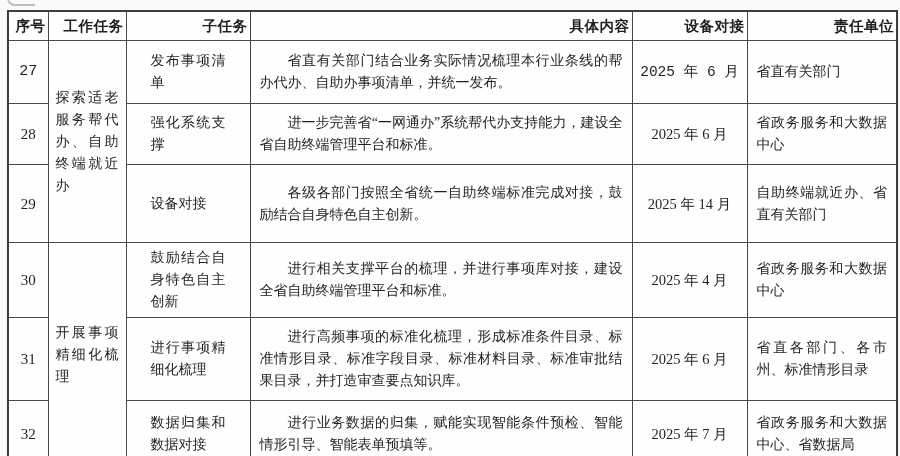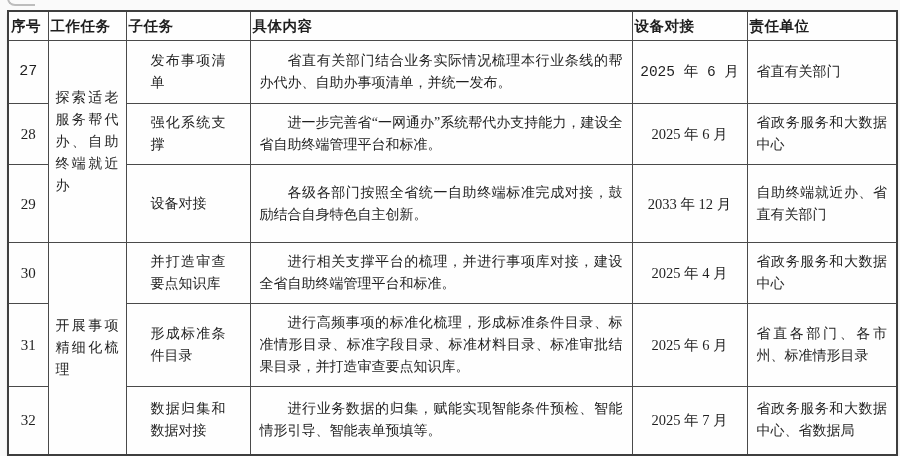--- a/index.html
+++ b/index.html
@@ -37,21 +37,21 @@
     font-size:14px;
     line-height:22px;
     padding:2px 8px;
     overflow:hidden;
     word-break:break-all;
   }
   .task-table thead th{
     font-family:"Liberation Sans","DejaVu Sans",sans-serif;
     font-weight:700;
     font-size:14.5px;
-    text-align:left;
+    text-align:right;
     height:26px;
     padding:1px 2px;
     letter-spacing:.5px;
   }
   tr.r27{height:63px;font-family:Liberation Mono, monospace;}
   tr.r28{height:61px;}
   tr.r29{height:78px;}
   tr.r30{height:58px;}
   tr.r31{height:68px;}
   tr.r32{height:68px;}
@@ -125,34 +125,34 @@
       <td class="c-no">28</td>
       <td class="c-sub">强化系统支撑</td>
       <td class="c-content">进一步完善省“一网通办”系统帮代办支持能力，建设全省自助终端管理平台和标准。</td>
       <td class="c-time">2025 年 6 月</td>
       <td class="c-unit">省政务服务和大数据中心</td>
     </tr>
     <tr class="r29">
       <td class="c-no">29</td>
       <td class="c-sub">设备对接</td>
       <td class="c-content">各级各部门按照全省统一自助终端标准完成对接，鼓励结合自身特色自主创新。</td>
-      <td class="c-time">2033 年 12 月</td>
+      <td class="c-time">2025 年 14 月</td>
       <td class="c-unit">自助终端就近办、省直有关部门</td>
     </tr>
     <tr class="r30">
       <td class="c-no">30</td>
       <td class="c-task" rowspan="3">开展事项精细化梳理</td>
-      <td class="c-sub">并打造审查要点知识库</td>
+      <td class="c-sub">鼓励结合自身特色自主创新</td>
       <td class="c-content">进行相关支撑平台的梳理，并进行事项库对接，建设全省自助终端管理平台和标准。</td>
       <td class="c-time">2025 年 4 月</td>
       <td class="c-unit">省政务服务和大数据中心</td>
     </tr>
     <tr class="r31">
       <td class="c-no">31</td>
-      <td class="c-sub">形成标准条件目录</td>
+      <td class="c-sub">进行事项精细化梳理</td>
       <td class="c-content">进行高频事项的标准化梳理，形成标准条件目录、标准情形目录、标准字段目录、标准材料目录、标准审批结果目录，并打造审查要点知识库。</td>
       <td class="c-time">2025 年 6 月</td>
       <td class="c-unit">省直各部门、各市州、标准情形目录</td>
     </tr>
     <tr class="r32">
       <td class="c-no">32</td>
       <td class="c-sub">数据归集和数据对接</td>
       <td class="c-content">进行业务数据的归集，赋能实现智能条件预检、智能情形引导、智能表单预填等。</td>
       <td class="c-time">2025 年 7 月</td>
       <td class="c-unit">省政务服务和大数据中心、省数据局</td>

